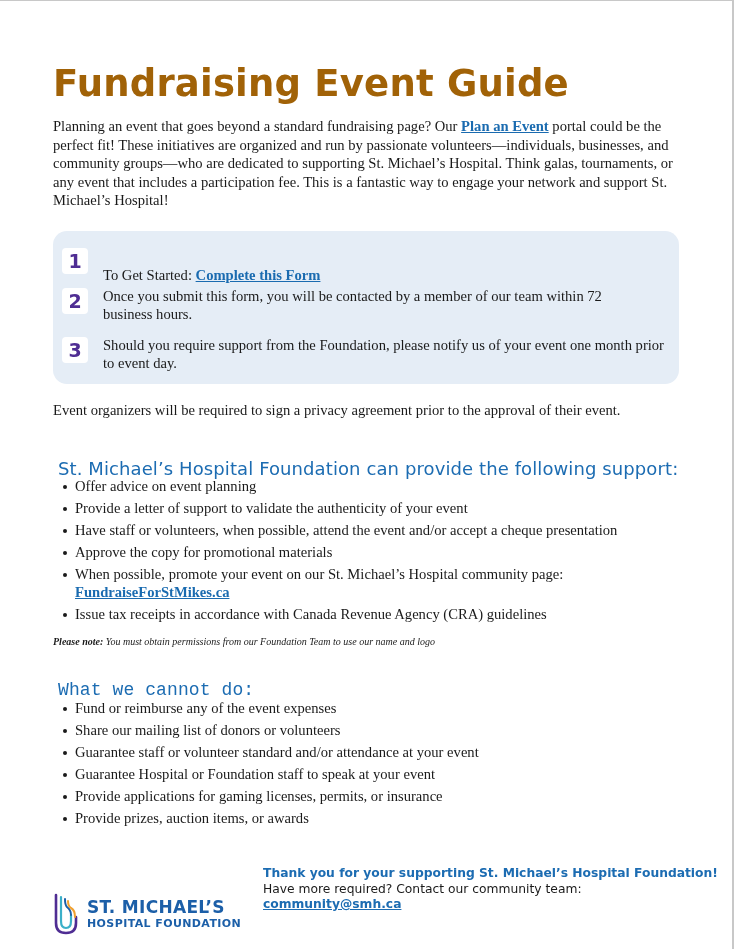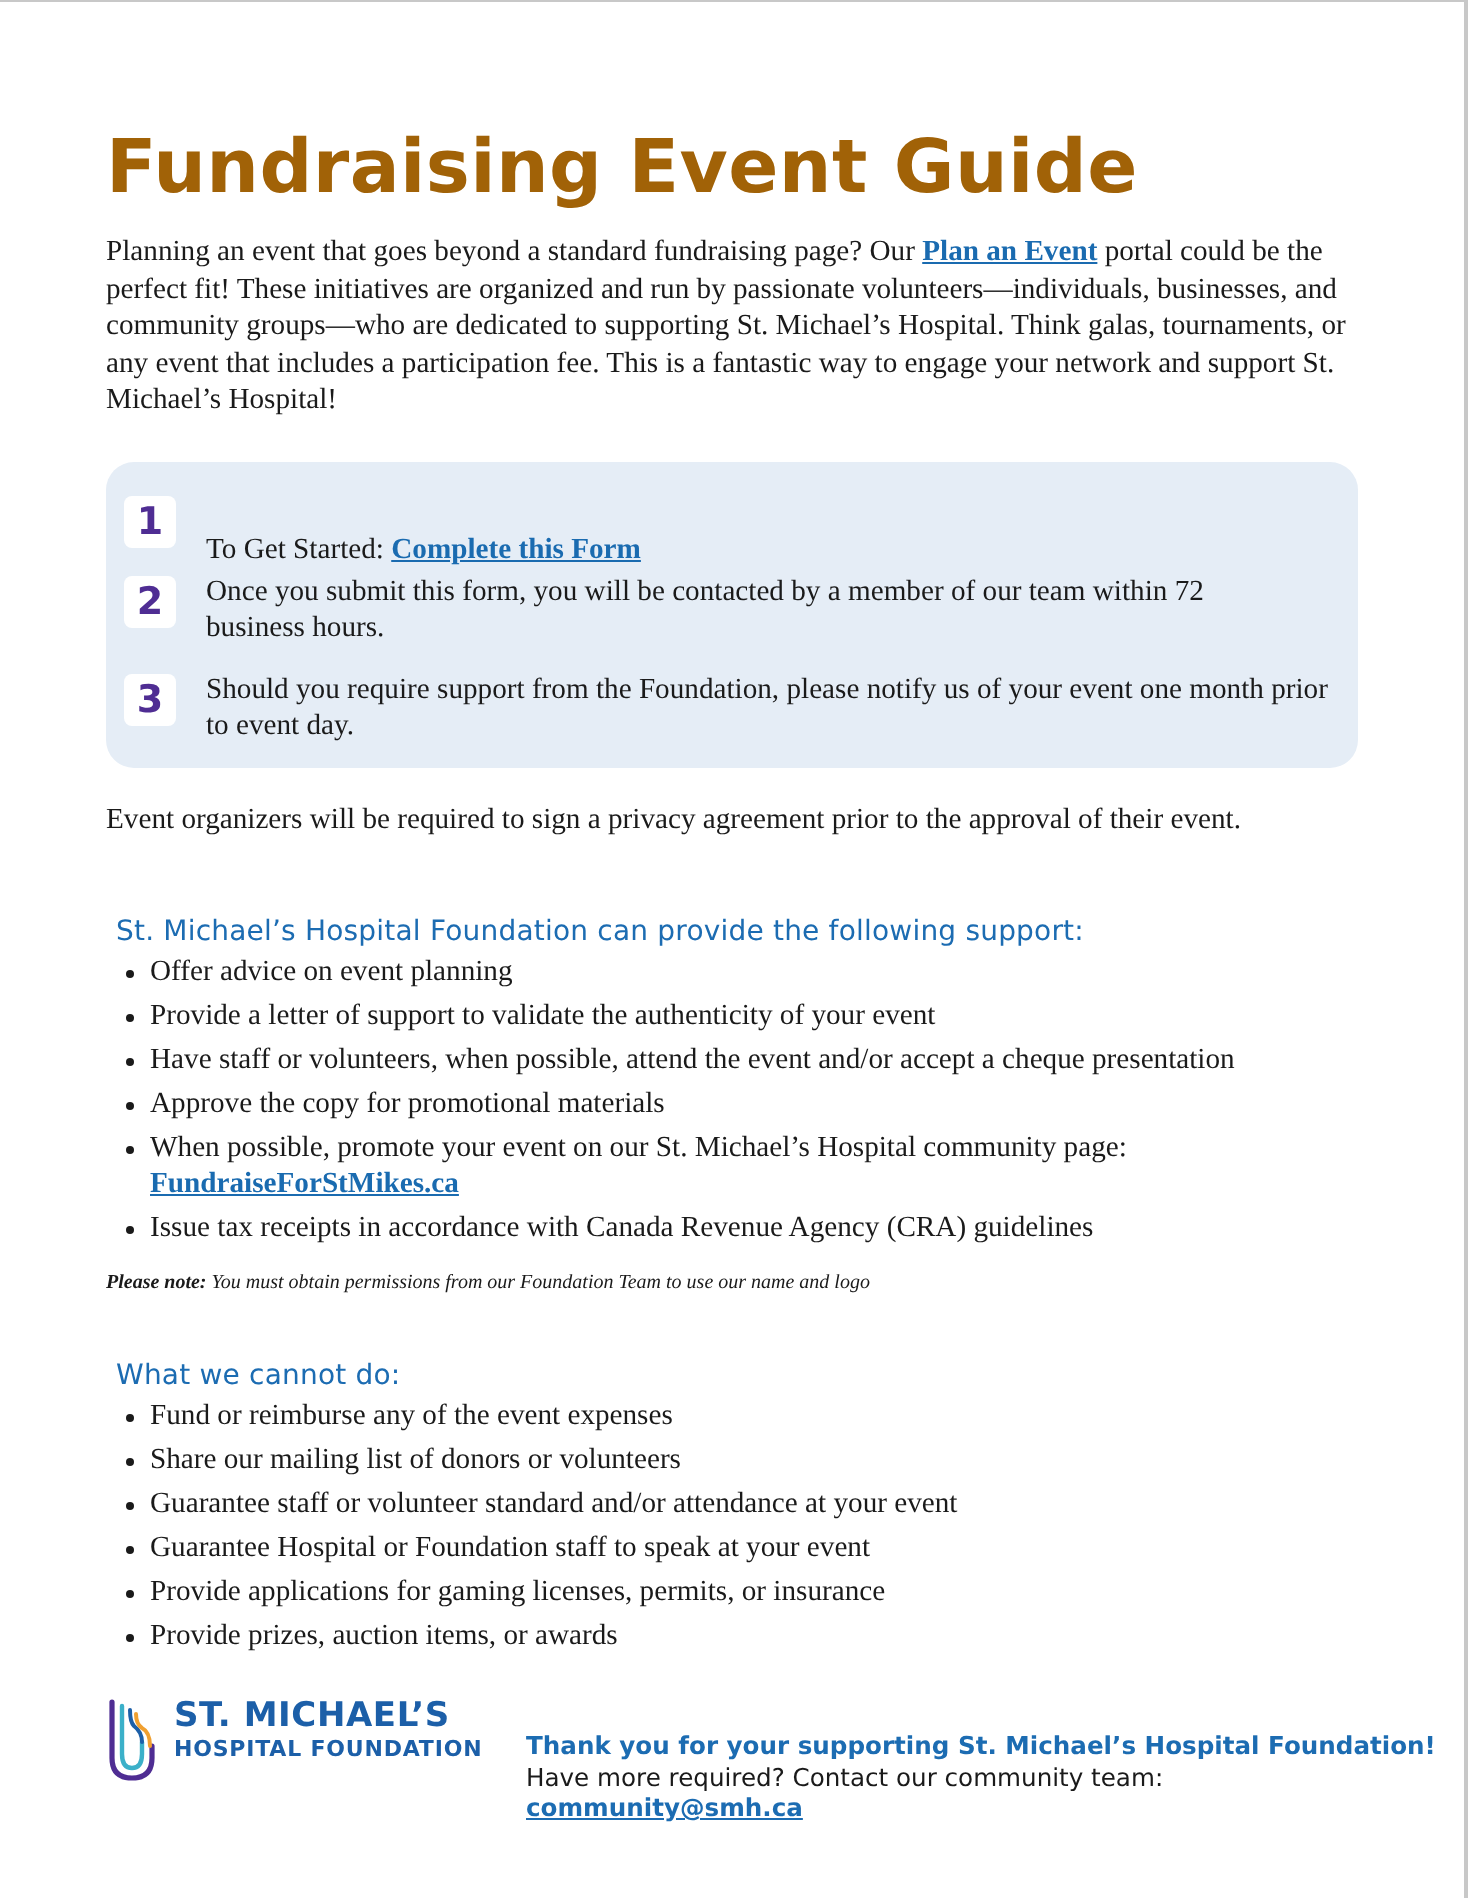--- a/index.html
+++ b/index.html
@@ -36,37 +36,37 @@
       margin-left: 15px; font-family: "Liberation Serif", serif; font-size: 14.6px;
       line-height: 17.5px; width: 570px; color: #1a1a1a;
     }
     .note-privacy {
       position: absolute; left: 53px; top: 402px; margin: 0;
       font-family: "Liberation Serif", serif; font-size: 14.6px; color: #1a1a1a;
     }
     .section-heading {
       position: absolute; left: 54px; margin: 4px;
       font-family: "DejaVu Sans", "Liberation Sans", sans-serif; font-weight: normal;
-      font-size: 14px; color: #1c6cb2; letter-spacing: 0.1px;
+      font-size: 18px; color: #1c6cb2; letter-spacing: 0.1px;
     }
     ul.bullets {
       position: absolute; left: 61px; margin: 0; padding: 0; list-style: none;
       font-family: "Liberation Serif", serif; font-size: 14.6px; color: #1a1a1a;
     }
     ul.bullets li { position: relative; padding-left: 14px; line-height: 18px; margin-bottom: 4px; }
     ul.bullets li::before {
       content: ""; position: absolute; left: 2px; top: 8px; width: 4px; height: 4px;
       border-radius: 50%; background: #1a1a1a;
     }
     .please-note {
       position: absolute; left: 53px; top: 636px; margin: 0;
       font-family: "Liberation Serif", serif; font-style: italic; font-size: 10px; color: #1a1a1a;
     }
     .please-note b { font-weight: bold; }
-    .logo { position: absolute; left: 53px; top: 849px; display: flex; }
+    .logo { position: absolute; left: 53px; top: 893px; display: flex; align-items: center; }
     .logo-text { margin-left: 8px; font-family: "DejaVu Sans", "Liberation Sans", sans-serif; color: #1c5fa8; }
     .logo-line1 { font-size: 17px; font-weight: bold; letter-spacing: 0.3px; line-height: 19px; }
     .logo-line2 { font-size: 11px; font-weight: bold; letter-spacing: 0.4px; line-height: 13px; }
     .footer-contact {
       position: absolute; left: 263px; top: 866px;
       font-family: "DejaVu Sans", "Liberation Sans", sans-serif; font-size: 12.3px; line-height: 15.5px;
     }
     .footer-thanks { color: #1c6cb2; font-weight: bold; }
     .footer-question { color: #1a1a1a; }
     .footer-email { color: #1c6cb2; font-weight: bold; text-decoration: underline; }
@@ -102,21 +102,21 @@
   <li>Offer advice on event planning</li>
   <li>Provide a letter of support to validate the authenticity of your event</li>
   <li>Have staff or volunteers, when possible, attend the event and/or accept a cheque presentation</li>
   <li>Approve the copy for promotional materials</li>
   <li><span>When possible, promote your event on our St. Michael’s Hospital community page:</span><br><a class="link" href="#">FundraiseForStMikes.ca</a></li>
   <li>Issue tax receipts in accordance with Canada Revenue Agency (CRA) guidelines</li>
 </ul>
 
 <p class="please-note"><b>Please note:</b><span> You must obtain permissions from our Foundation Team to use our name and logo</span></p>
 
-<h2 class="section-heading" style="top:676px;">What we cannot do:</h2>
+<h2 class="section-heading" style="top:676px;font-family:Liberation Mono, monospace;">What we cannot do:</h2>
 <ul class="bullets" style="top:699px;">
   <li>Fund or reimburse any of the event expenses</li>
   <li>Share our mailing list of donors or volunteers</li>
   <li>Guarantee staff or volunteer standard and/or attendance at your event</li>
   <li>Guarantee Hospital or Foundation staff to speak at your event</li>
   <li>Provide applications for gaming licenses, permits, or insurance</li>
   <li>Provide prizes, auction items, or awards</li>
 </ul>
 
 <div class="logo">

